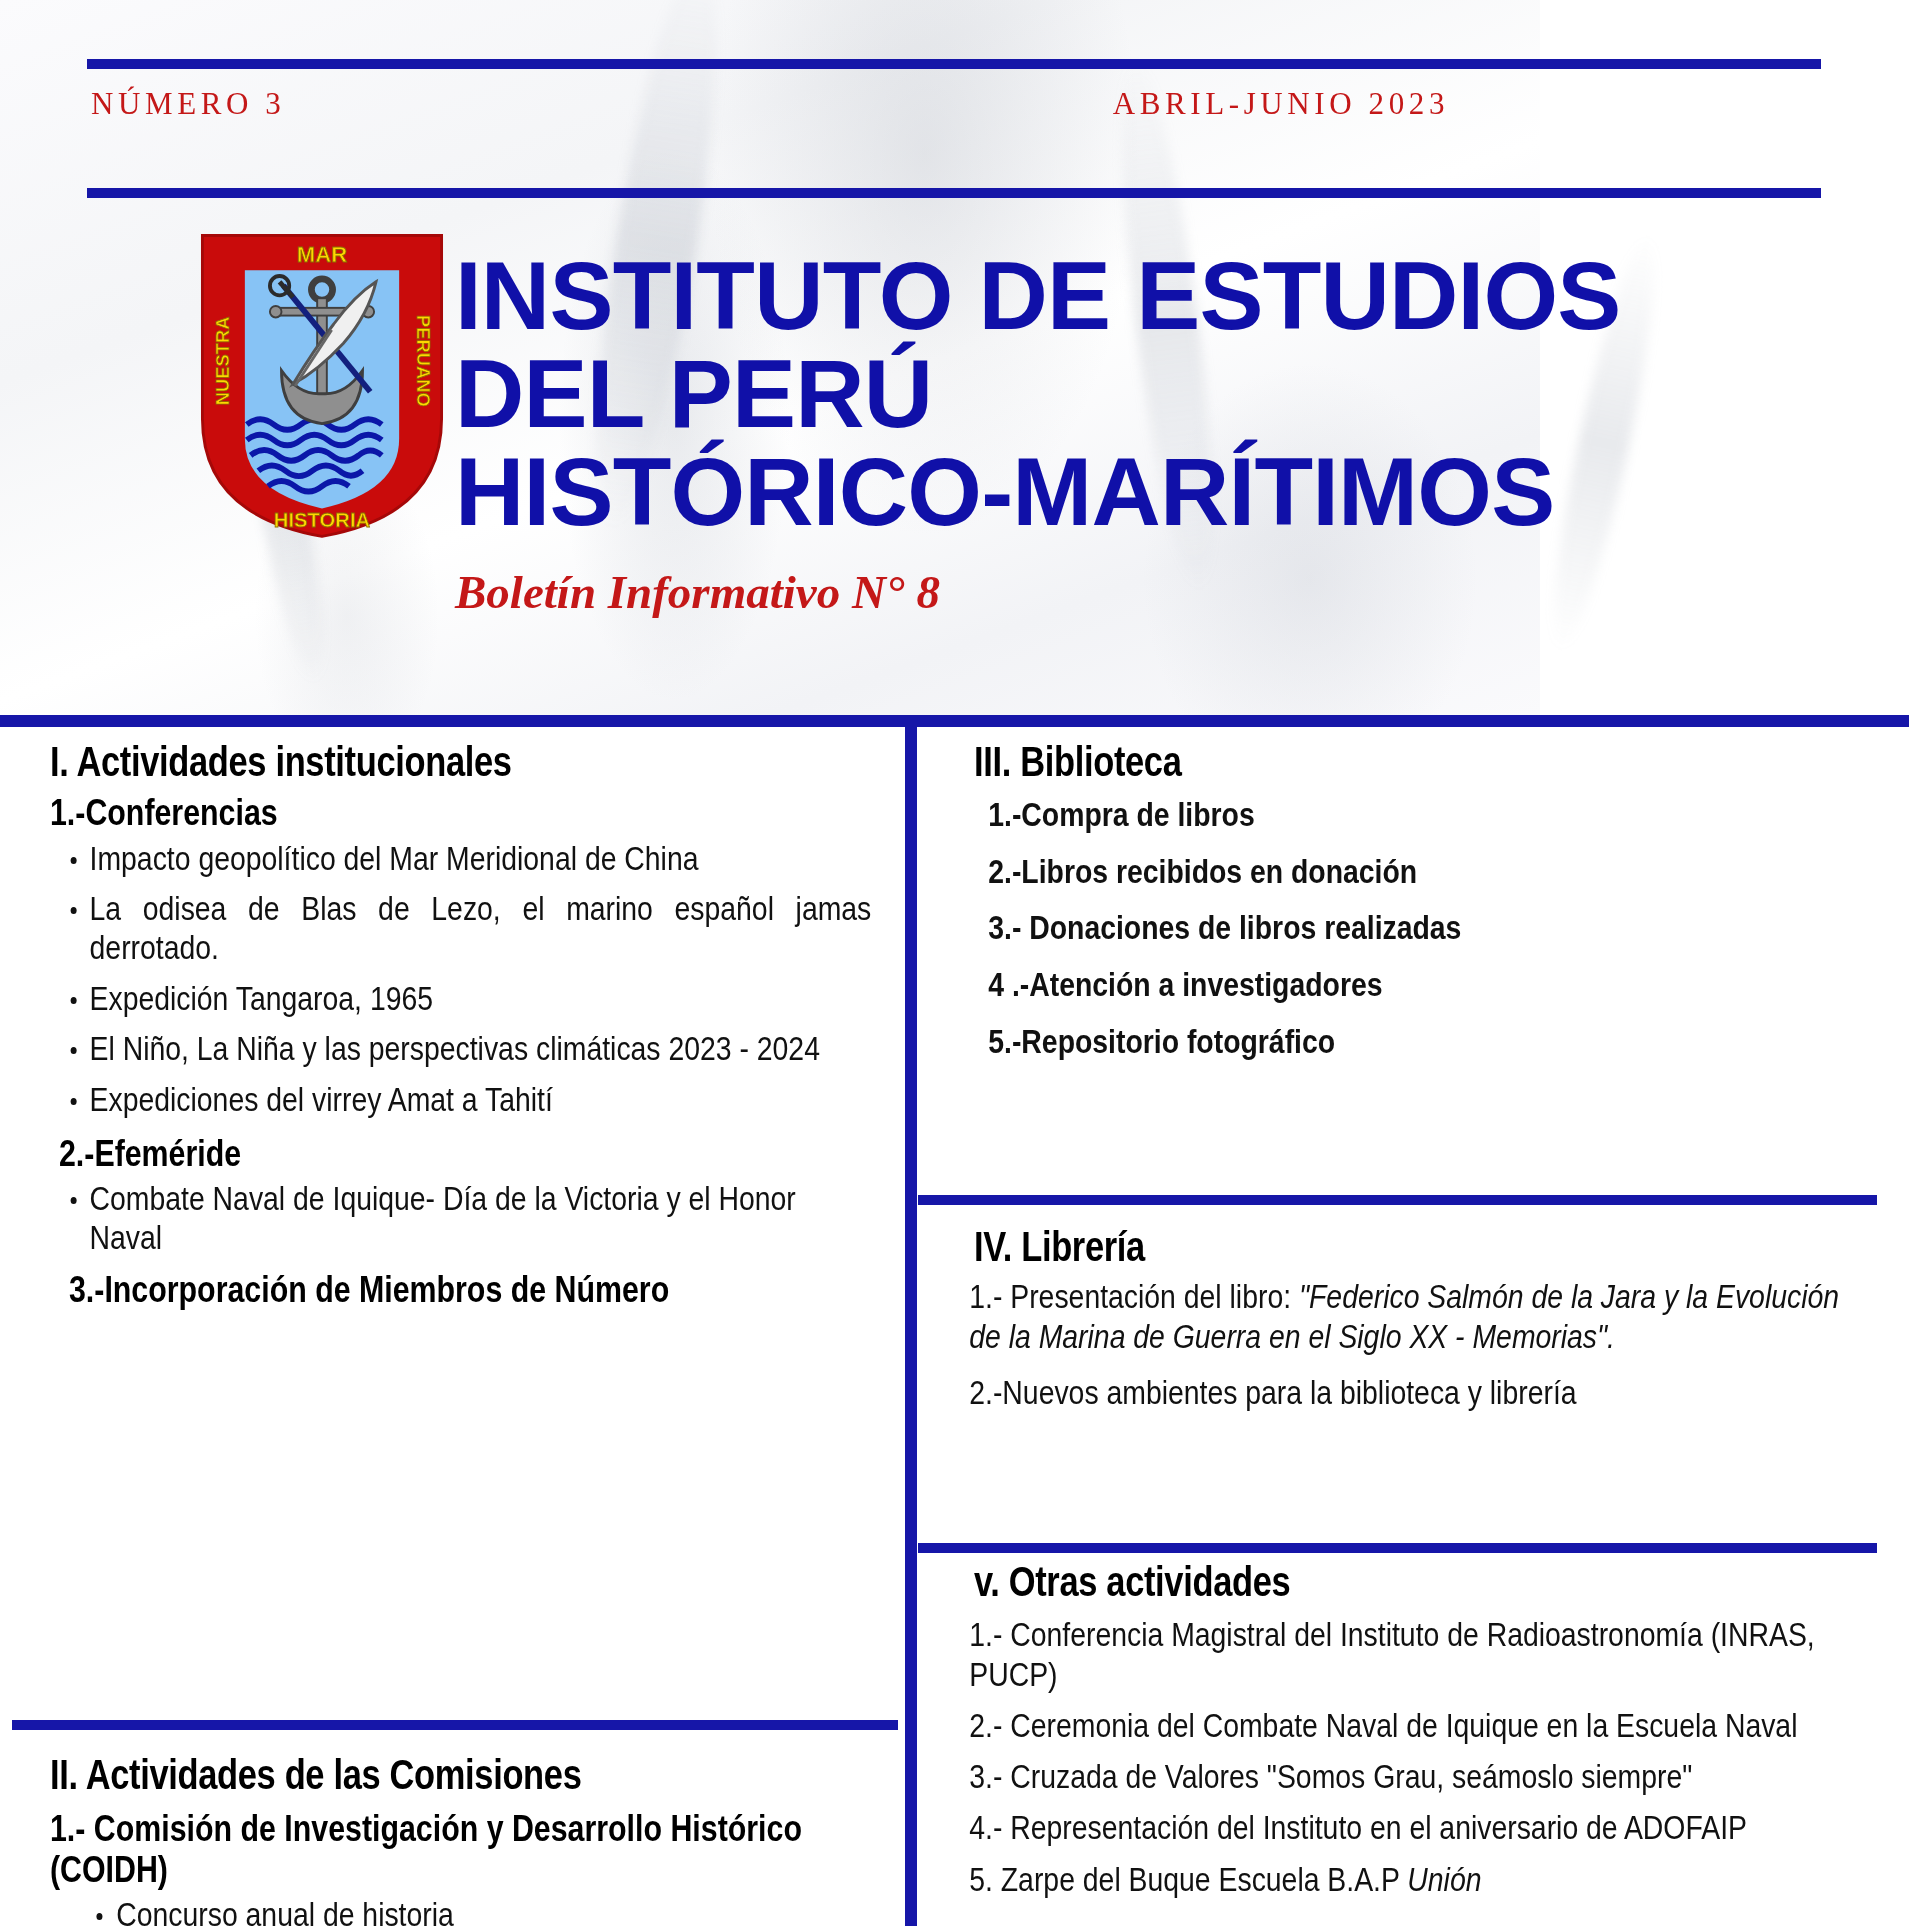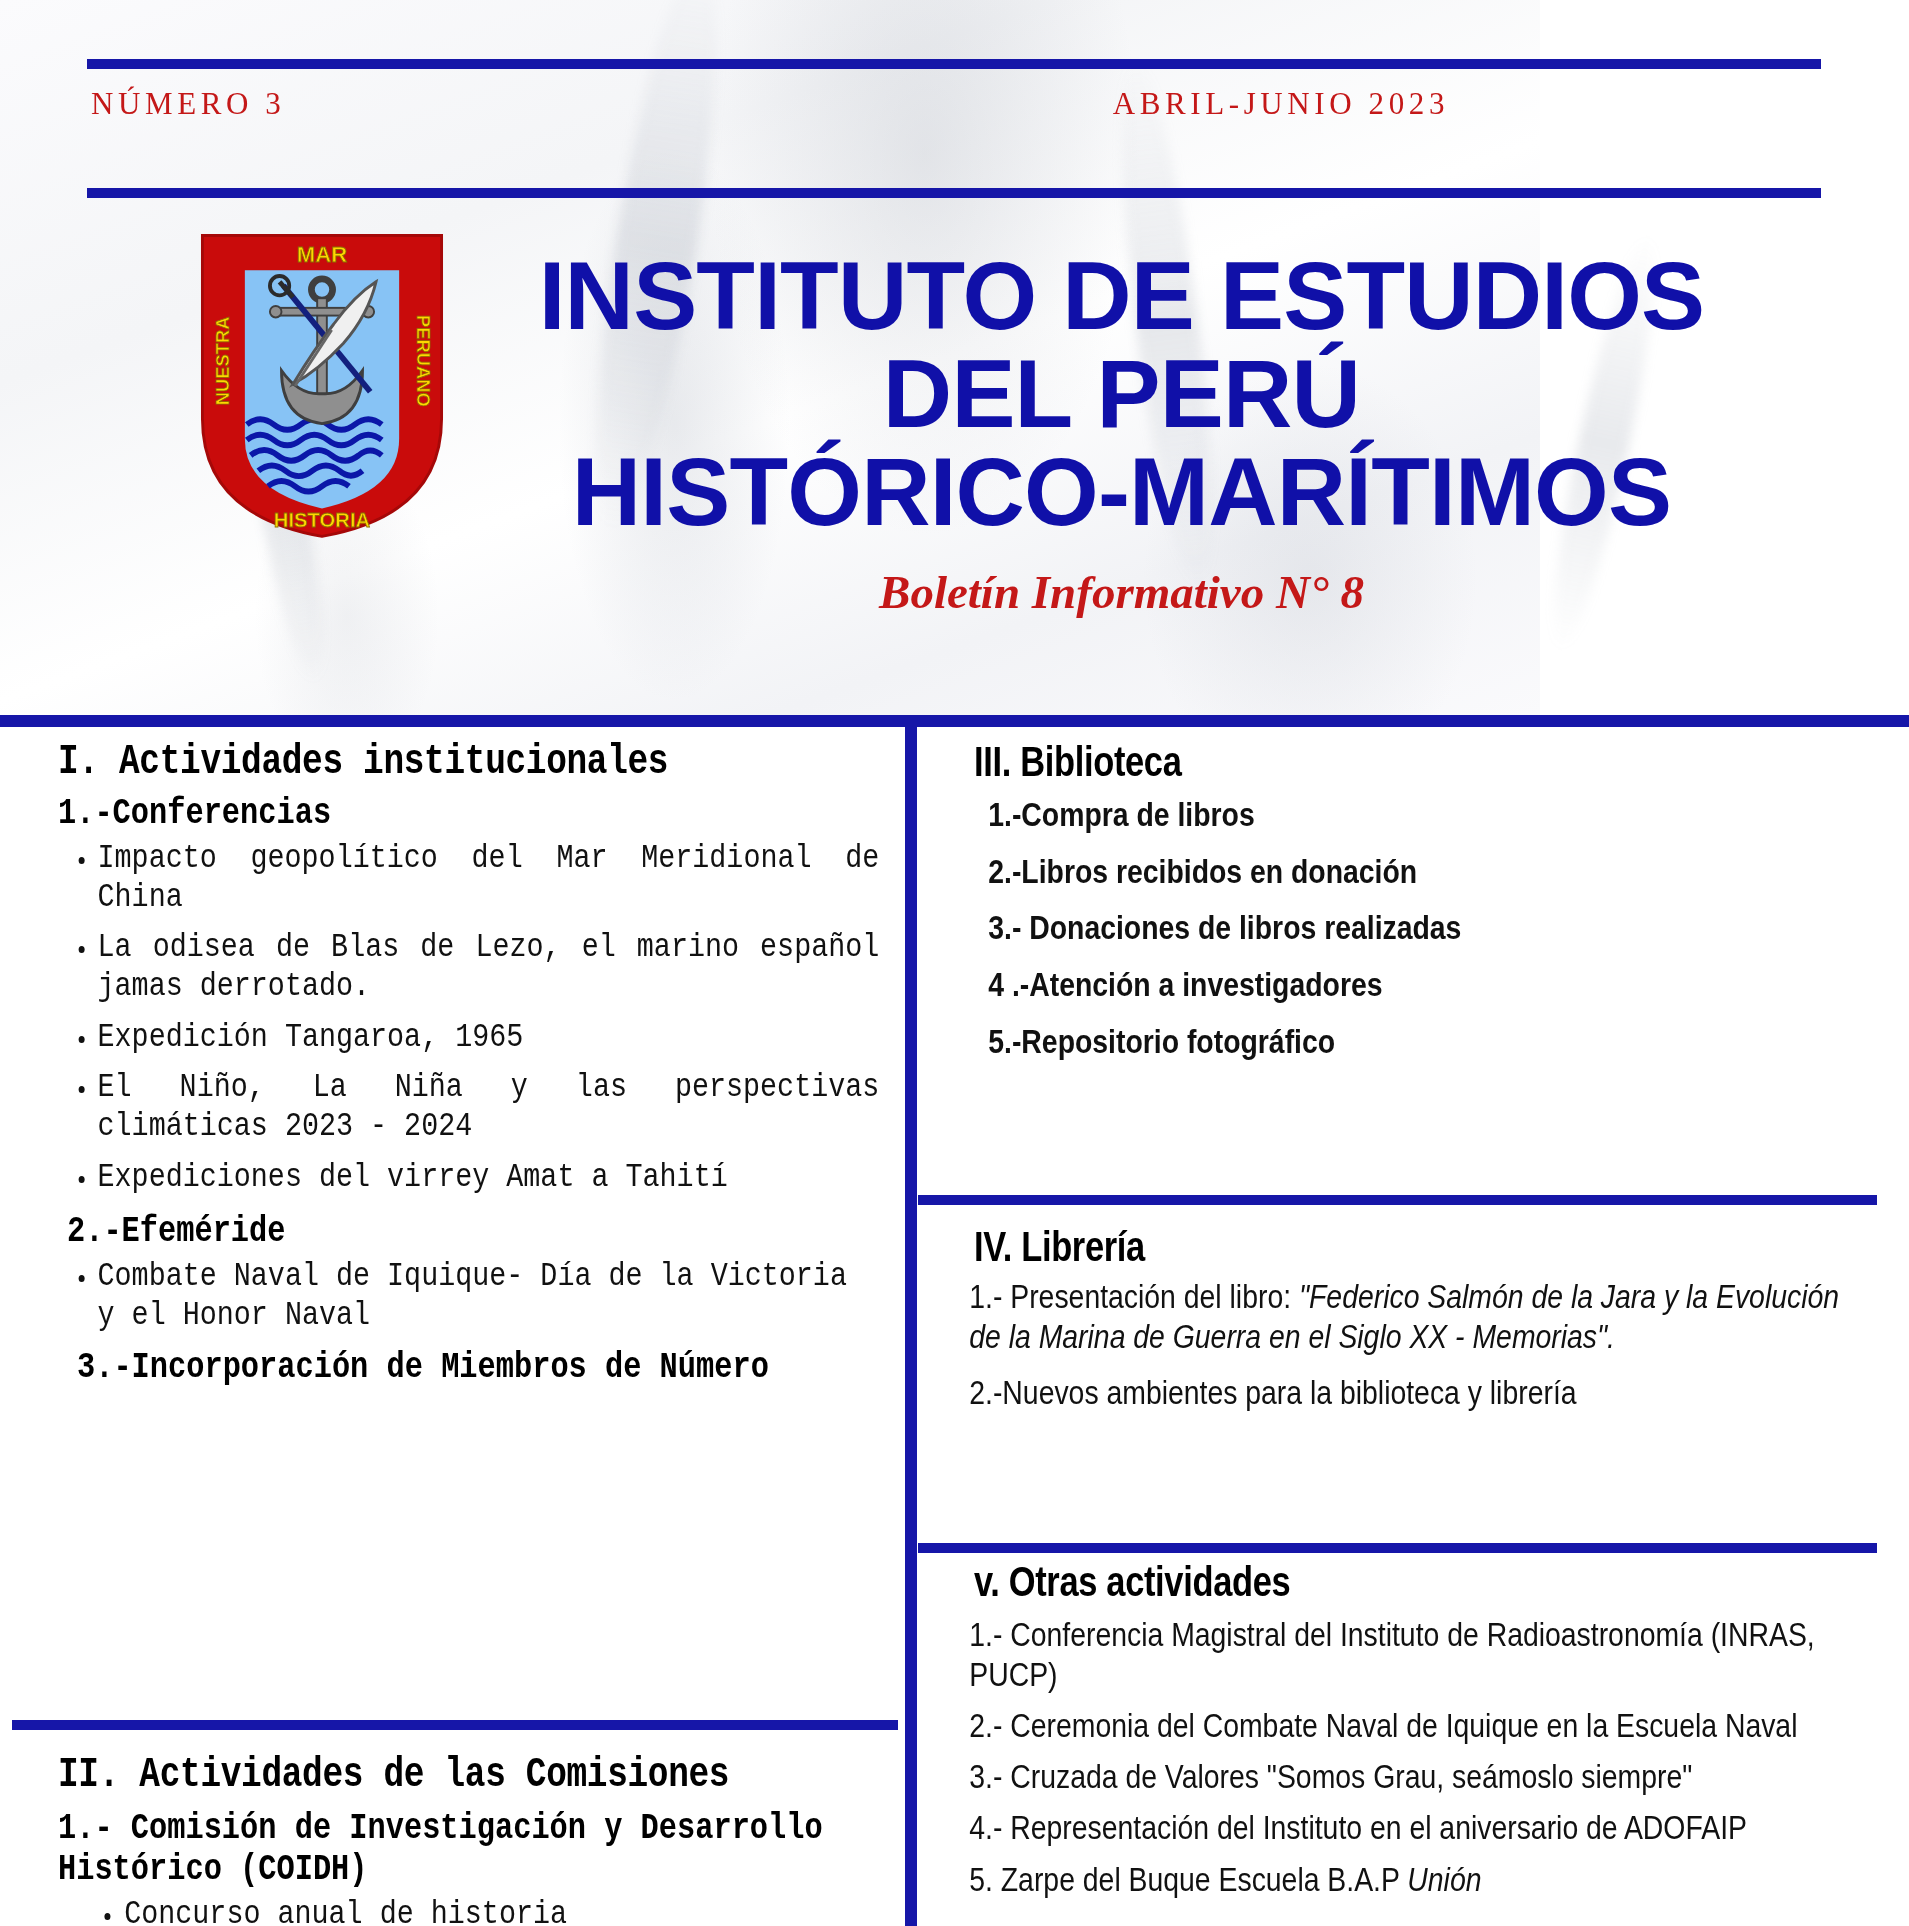--- a/index.html
+++ b/index.html
@@ -65,21 +65,20 @@
     position: absolute;
     left: 187px; top: 225px;
     width: 270px; height: 320px;
     z-index: 4;
   }
 
   .title-block {
     position: absolute;
     left: 455px; top: 247px;
     width: 1333px;
-    text-align: center;
     z-index: 4;
   }
   .title-block .main-title {
     font-family: "Liberation Sans", sans-serif;
     font-weight: bold;
     font-size: 96px;
     line-height: 1.02;
     color: #1010a8;
     letter-spacing: -0.8px;
   }
@@ -113,23 +112,22 @@
     position: absolute;
     left: 905px; top: 11.6px;
     width: 12.3px;
     height: 1668px;
     background: #1616a8;
   }
 
   
   .col-left {
     position: absolute;
-    left: 58px; top: 23px;
+    left: 50px; top: 23px;
     width: 840px;
-    font-family: Liberation Mono, monospace;
   }
   .col-right {
     position: absolute;
     left: 952px; top: 23px;
     width: 898px;
   }
 
   .sec-title {
     font-weight: bold;
     font-size: 42px;

